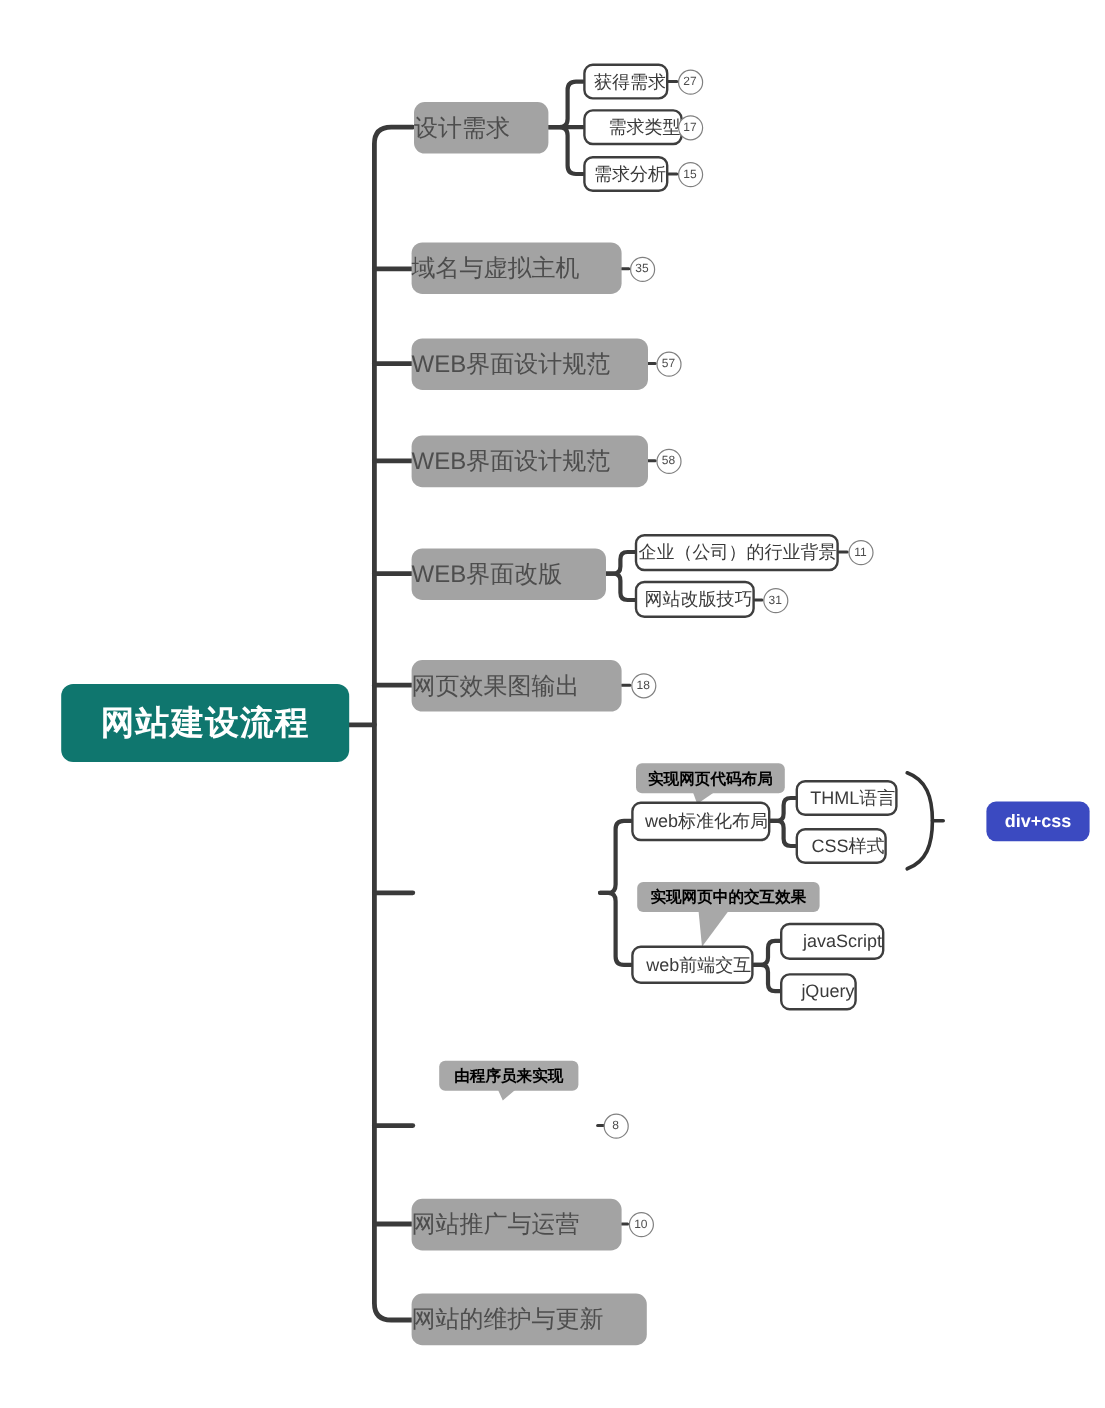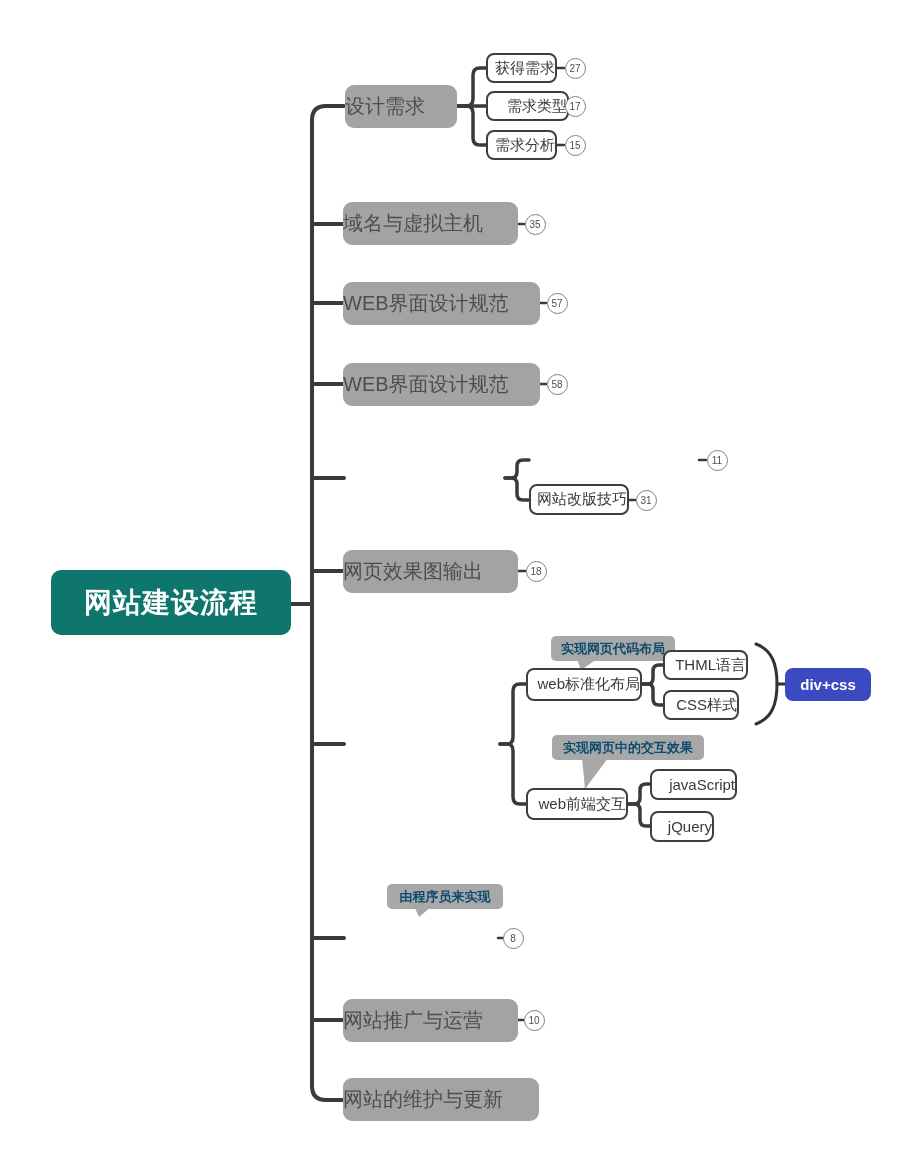--- a/index.html
+++ b/index.html
@@ -25,26 +25,26 @@
   }
   .badge{
     position:absolute;width:21px;height:21px;background:#ffffff;
     border:1.5px solid #808080;border-radius:50%;box-sizing:border-box;
     display:flex;align-items:center;justify-content:center;
     font-size:10px;color:#4d4d4d;
   }
   .callout{
     position:absolute;background:#a8a8a8;border-radius:5px;
     display:flex;align-items:center;justify-content:center;
-    color:#0c4a6e;font-size:13px;font-weight:bold;white-space:nowrap;margin-left:21px;
+    color:#000000;font-size:13px;font-weight:bold;white-space:nowrap;
   }
   .bluechip{
     position:absolute;background:#3b4ac1;border-radius:8px;
     display:flex;align-items:center;justify-content:center;
-    color:#ffffff;font-size:15px;font-weight:bold;
+    color:#ffffff;font-size:15px;font-weight:bold;margin-left:37px;
   }
 </style>
 </head>
 <body>
 
 <div class="canvas">
 
   <svg class="wires" width="921" height="1173" viewBox="0 0 921 1173">
 
     <g stroke="#3a3a3a" stroke-width="4" fill="none" stroke-linecap="round" stroke-linejoin="round">
@@ -109,40 +109,46 @@
   </div>
   <div class="node" style="left:343px;top:202px;width:175px;height:43px">
     <span>域名与虚拟主机</span>
   </div>
   <div class="node" style="left:343px;top:282px;width:197px;height:43px">
     <span>WEB界面设计规范</span>
   </div>
   <div class="node" style="left:343px;top:363px;width:197px;height:43px">
     <span>WEB界面设计规范</span>
   </div>
+  <div class="node" style="left:343px;top:457px;width:162px;height:43px">
+    <span>WEB界面改版</span>
+  </div>
   <div class="node" style="left:343px;top:550px;width:175px;height:43px">
     <span>网页效果图输出</span>
   </div>
   <div class="node" style="left:343px;top:999px;width:175px;height:43px">
     <span>网站推广与运营</span>
   </div>
   <div class="node" style="left:343px;top:1078px;width:196px;height:43px">
     <span>网站的维护与更新</span>
   </div>
 
   <div class="child" style="left:486px;top:53px;width:71px;height:30px">
     <span>获得需求</span>
   </div>
   <div class="child" style="left:486px;top:91px;width:83px;height:30px">
     <span>需求类型</span>
   </div>
   <div class="child" style="left:486px;top:130px;width:71px;height:30px">
     <span>需求分析</span>
   </div>
 
+  <div class="child" style="left:529px;top:445px;width:170px;height:31px">
+    <span>企业（公司）的行业背景</span>
+  </div>
   <div class="child" style="left:529px;top:484px;width:100px;height:31px">
     <span>网站改版技巧</span>
   </div>
 
   <div class="callout" style="left:530px;top:636px;width:124px;height:25px">
     <span>实现网页代码布局</span>
   </div>
   <div class="child" style="left:526px;top:668px;width:116px;height:33px">
     <span>web标准化布局</span>
   </div>

